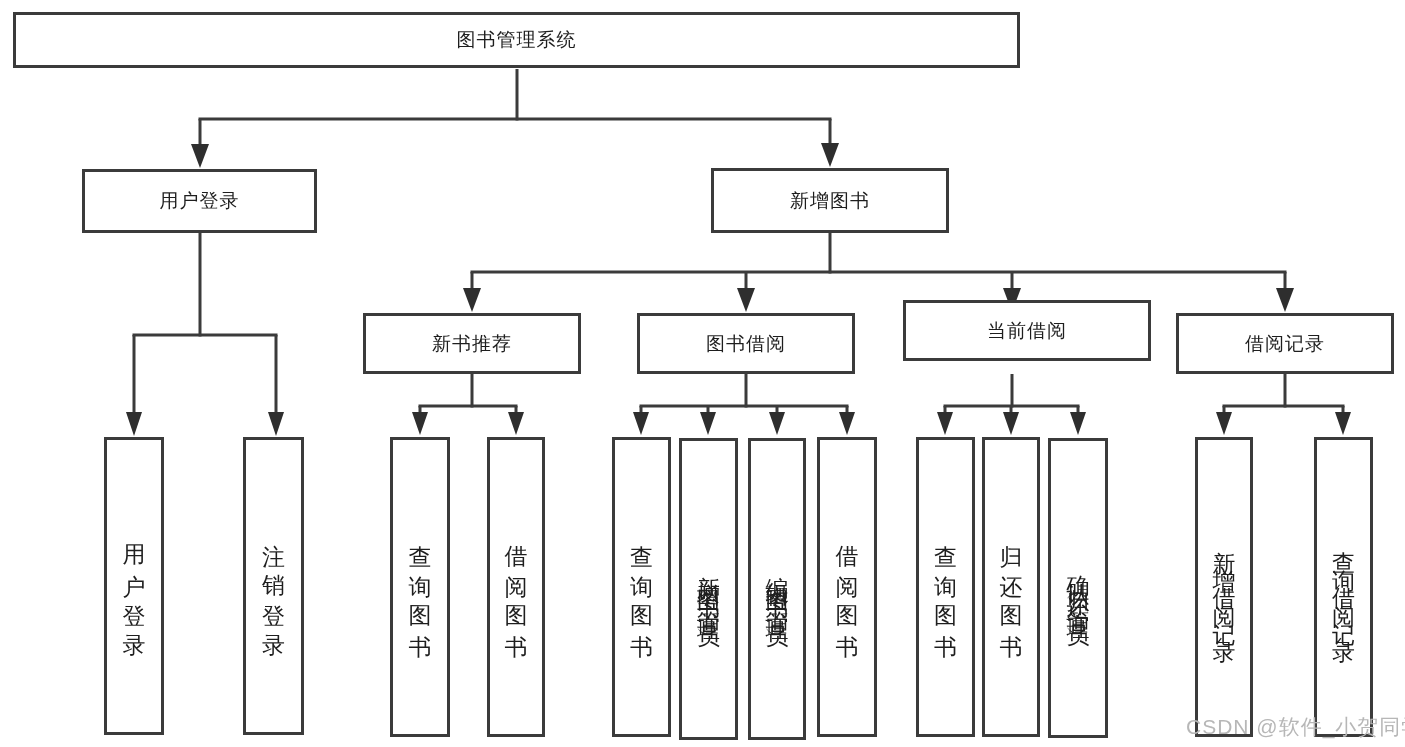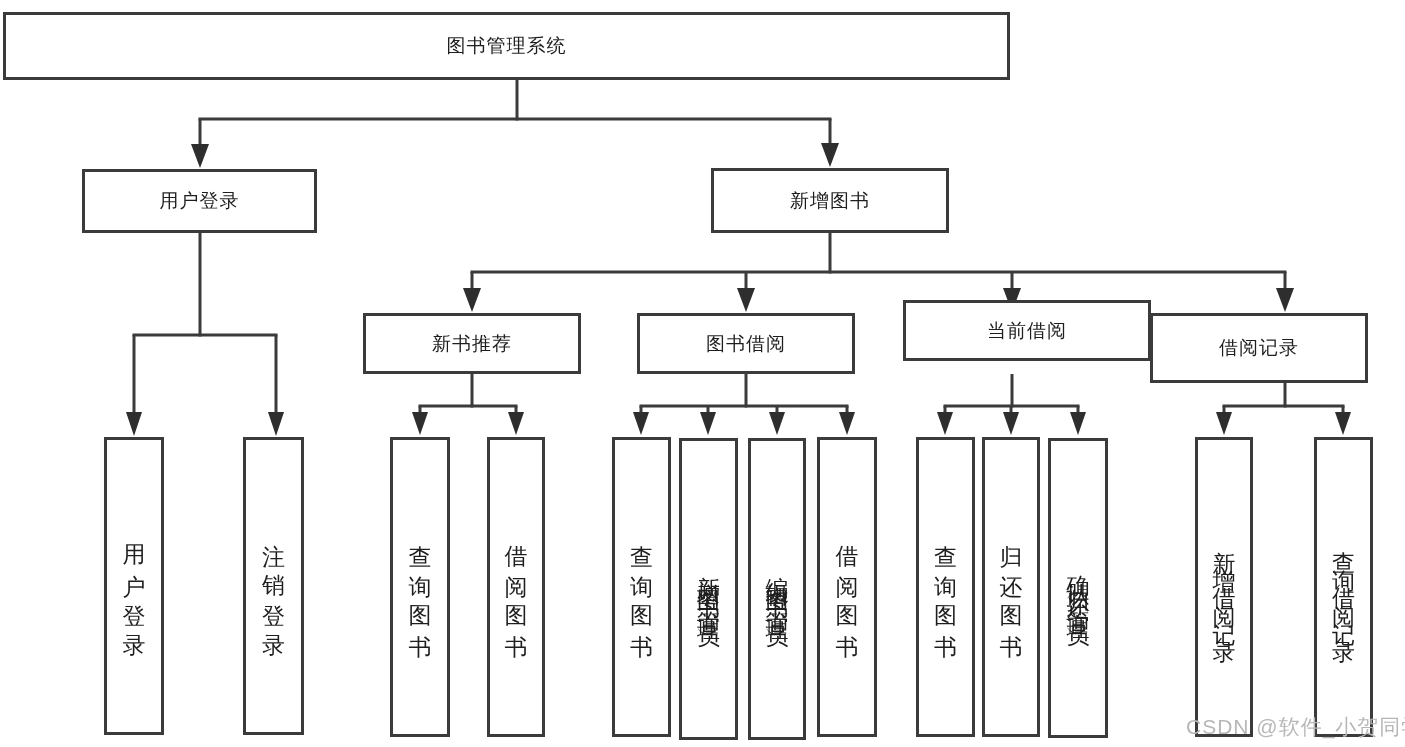--- a/index.html
+++ b/index.html
@@ -82,41 +82,41 @@
       <polygon points="777,435 769,412 785,412"></polygon>
       <polygon points="847,435 839,412 855,412"></polygon>
       <polygon points="945,435 937,412 953,412"></polygon>
       <polygon points="1011,435 1003,412 1019,412"></polygon>
       <polygon points="1078,435 1070,412 1086,412"></polygon>
       <polygon points="1224,435 1216,412 1232,412"></polygon>
       <polygon points="1343,435 1335,412 1351,412"></polygon>
     </g>
   </svg>
 
-  <div class="box h" style="left:3px;top:12px;width:1007px;height:68px">
+  <div class="box h" style="left:13px;top:12px;width:1007px;height:56px">
     <span>图书管理系统</span>
   </div>
 
   <div class="box h" style="left:82px;top:169px;width:235px;height:64px">
     <span>用户登录</span>
   </div>
   <div class="box h" style="left:711px;top:168px;width:238px;height:65px">
     <span>新增图书</span>
   </div>
 
   <div class="box h" style="left:363px;top:313px;width:218px;height:61px">
     <span>新书推荐</span>
   </div>
   <div class="box h" style="left:637px;top:313px;width:218px;height:61px">
     <span>图书借阅</span>
   </div>
   <div class="box h" style="left:903px;top:300px;width:248px;height:61px">
     <span>当前借阅</span>
   </div>
-  <div class="box h" style="left:1150px;top:313px;width:218px;height:70px">
+  <div class="box h" style="left:1176px;top:313px;width:218px;height:61px">
     <span>借阅记录</span>
   </div>
 
   <div class="box v ls-wide" style="left:104px;top:437px;width:60px;height:298px">
     <span>用户登录</span>
   </div>
   <div class="box v ls-wide" style="left:243px;top:437px;width:61px;height:298px">
     <span>注销登录</span>
   </div>
 

